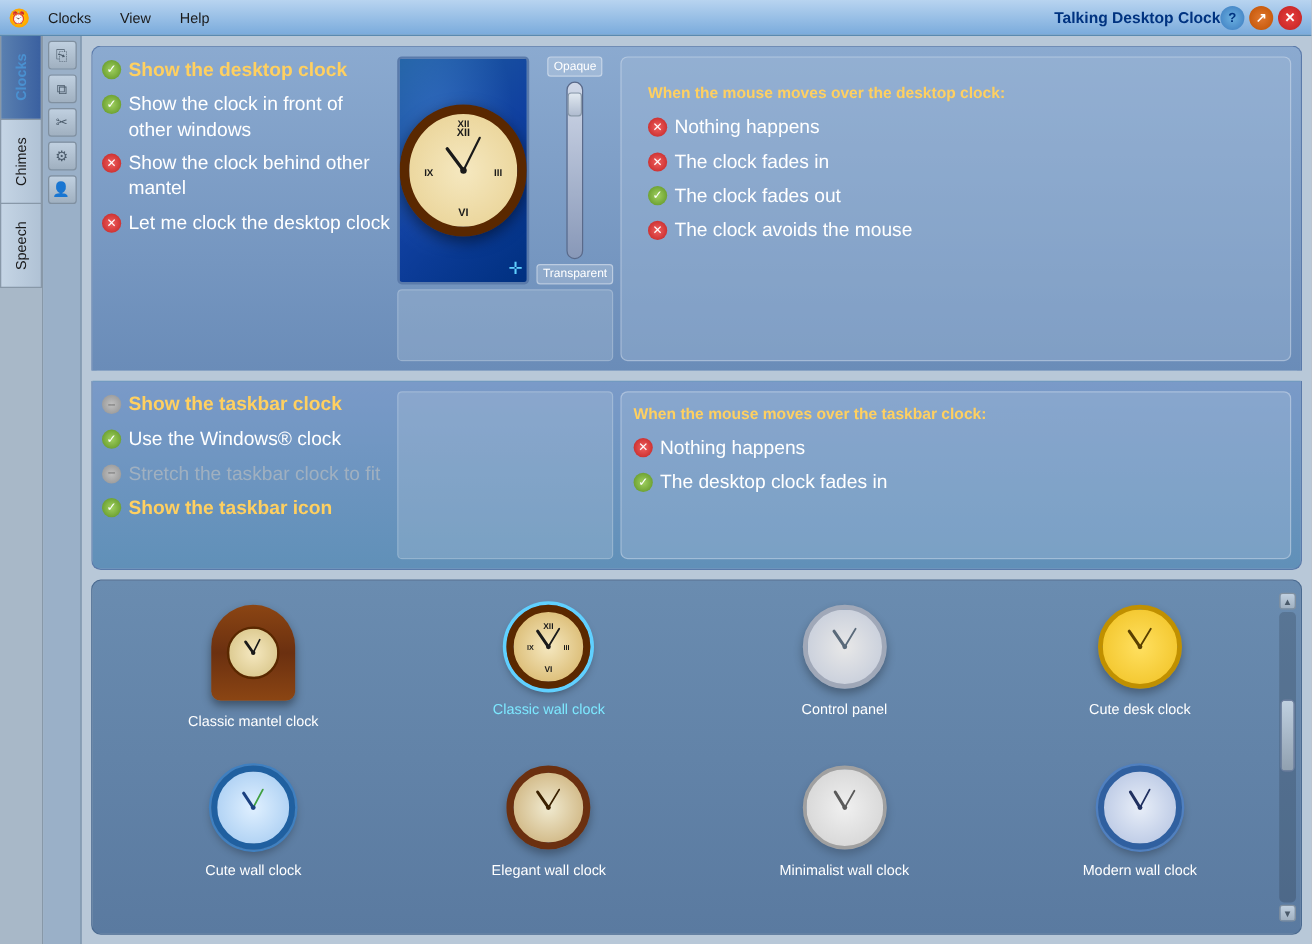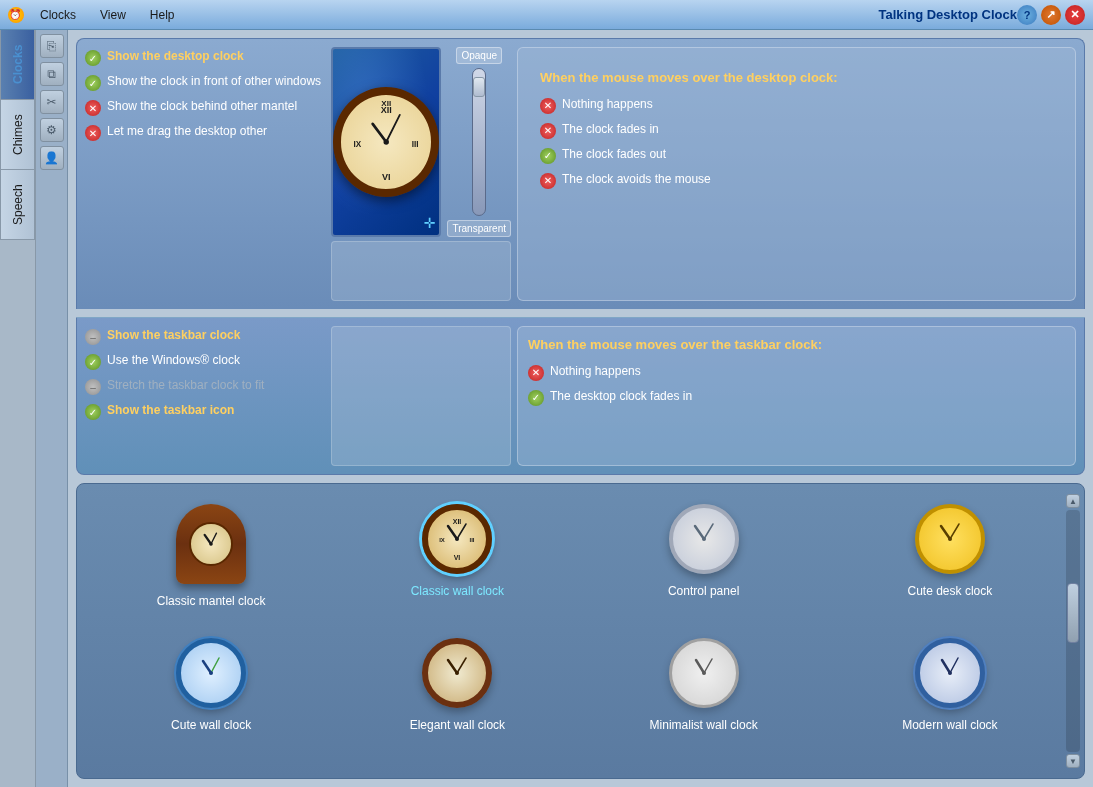--- a/index.html
+++ b/index.html
@@ -145,21 +145,21 @@
     .check-icon.unchecked {
       background: radial-gradient(circle, #f06060, #c02020);
       color: white;
     }
     .check-icon.disabled {
       background: radial-gradient(circle, #c0c0c0, #909090);
       color: #666;
     }
     .option-label {
       color: white;
-      font-size: 12px;
+      font-size: 16px;
       line-height: 1.3;
     }
     .option-label.highlight {
       color: #ffd060;
       font-weight: bold;
     }
     .option-label.disabled-text {
       color: #a0b0c0;
     }
 
@@ -583,21 +583,21 @@
           <span class="option-label">Show the clock in front of other windows</span>
         </div>
 
         <div class="option-item">
           <div class="check-icon unchecked">✕</div>
           <span class="option-label">Show the clock behind other mantel</span>
         </div>
 
         <div class="option-item">
           <div class="check-icon unchecked">✕</div>
-          <span class="option-label">Let me drag the desktop other</span>
+          <span class="option-label">Let me clock the desktop clock</span>
         </div>
       </div>
 
       <div class="preview-section">
         <div class="preview-top">
           <div class="clock-preview-box">
             <div class="clock-face-preview">
               <svg class="clock-svg" viewBox="0 0 100 100">
                 <text x="50" y="18" text-anchor="middle" font-size="10" font-weight="bold" fill="#1a1a1a">XII</text>
                 <text x="82" y="55" text-anchor="middle" font-size="9" font-weight="bold" fill="#1a1a1a">III</text>

